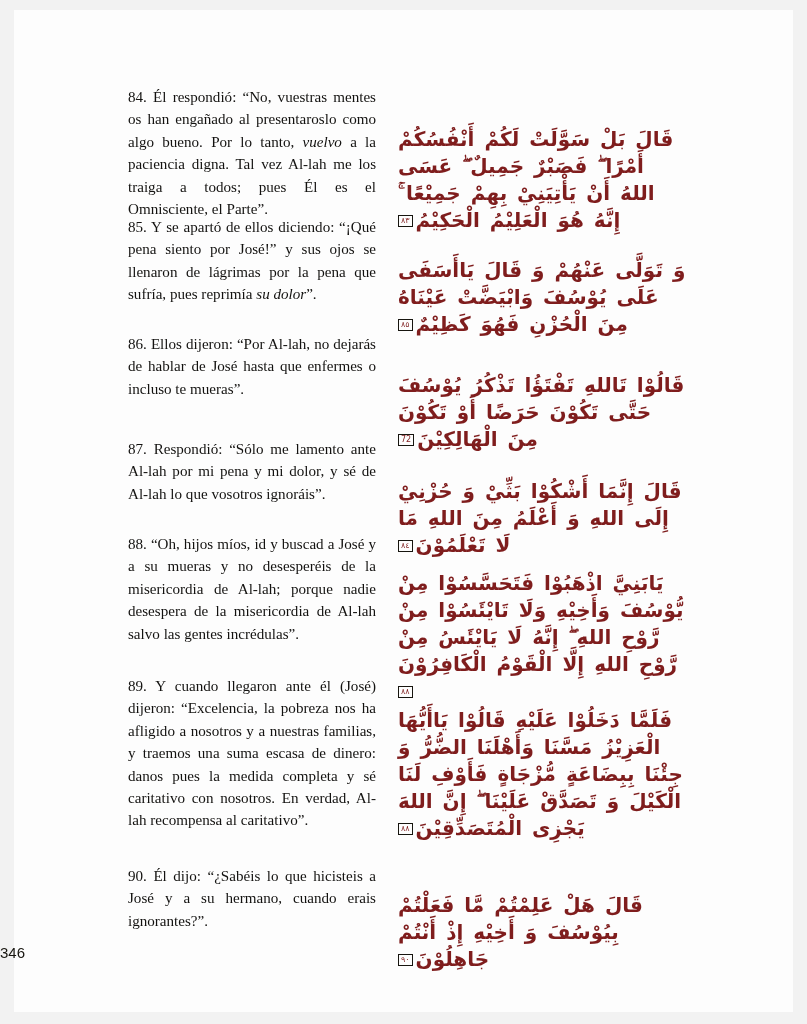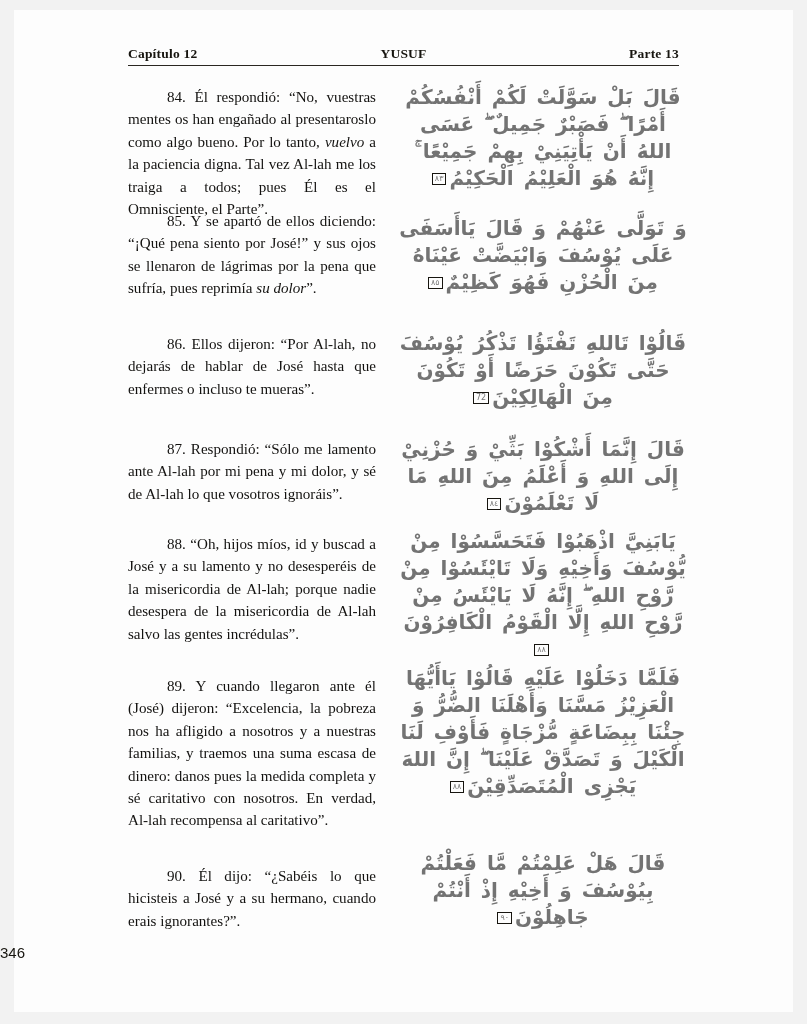--- a/index.html
+++ b/index.html
@@ -80,37 +80,38 @@
     left: 0;
     width: 248px;
     font-family: "Liberation Serif", serif;
     font-size: 15.1px;
     line-height: 22.4px;
     text-align: justify;
     text-justify: inter-word;
     color: #131210;
     hyphens: none;
   }
-  .verse .num { white-space: nowrap; margin-left: 39px; }
+  .verse .num { white-space: nowrap; }
   .verse i { font-style: italic; }
 
   
   .ayah {
     position: absolute;
     left: 0;
     width: 290px;
     font-family: "DejaVu Sans", sans-serif;
     font-size: 20px;
     line-height: 27px;
     direction: rtl;
-    text-align: center;
-    color: #737373;
+    text-align: left;
+    color: #7f1d1d;
     font-weight: bold;
     letter-spacing: 0.5px;
     word-spacing: 3px;
+    margin-top: 42px;
   }
   .ayah .endmark {
     display: inline-block;
     border: 1.2px solid #17150f;
     font-family: "DejaVu Sans", sans-serif;
     font-size: 8px;
     font-weight: normal;
     line-height: 10px;
     padding: 0px 2px;
     vertical-align: 4px;
@@ -144,34 +145,28 @@
 </head>
 <body>
 
 <div class="page">
 
   <div class="scan-edge-t"></div>
   <div class="scan-edge-b"></div>
   <div class="scan-edge-l"></div>
   <div class="scan-edge-r"></div>
 
-  <div class="header">
-    <div class="hdr-item hdr-left">Capítulo 12</div>
-    <div class="hdr-item hdr-center">YUSUF</div>
-    <div class="hdr-item hdr-right">Parte 13</div>
-    <div class="rule"></div>
-  </div>
 
   <div class="body-area">
     <div class="col-left" id="col-left">
         <div class="verse" style="top: 6px;"><span class="num">84.</span><span> Él respondió: “No, vuestras mentes os han engañado al presentaroslo como algo bueno. Por lo tanto, </span><i>vuelvo</i><span> a la paciencia digna. Tal vez Al-lah me los traiga a todos; pues Él es el Omnisciente, el Parte”.</span></div>
-        <div class="verse" style="top: 130px;"><span class="num">85.</span><span> Y se apartó de ellos diciendo: “¡Qué pena siento por José!” y sus ojos se llenaron de lágrimas por la pena que sufría, pues reprimía </span><i>su dolor</i><span>”.</span></div>
+        <div class="verse" style="top: 136px;"><span class="num">85.</span><span> Y se apartó de ellos diciendo: “¡Qué pena siento por José!” y sus ojos se llenaron de lágrimas por la pena que sufría, pues reprimía </span><i>su dolor</i><span>”.</span></div>
         <div class="verse" style="top: 253px;"><span class="num">86.</span><span> Ellos dijeron: “Por Al-lah, no dejarás de hablar de José hasta que enfermes o incluso te mueras”.</span></div>
         <div class="verse" style="top: 358px;"><span class="num">87.</span><span> Respondió: “Sólo me lamento ante Al-lah por mi pena y mi dolor, y sé de Al-lah lo que vosotros ignoráis”.</span></div>
-        <div class="verse" style="top: 453px;"><span class="num">88.</span><span> “Oh, hijos míos, id y buscad a José y a su lamento y no desesperéis de la misericordia de Al-lah; porque nadie desespera de la misericordia de Al-lah salvo las gentes incrédulas”.</span></div>
+        <div class="verse" style="top: 453px;"><span class="num">88.</span><span> “Oh, hijos míos, id y buscad a José y a su mueras y no desesperéis de la misericordia de Al-lah; porque nadie desespera de la misericordia de Al-lah salvo las gentes incrédulas”.</span></div>
         <div class="verse" style="top: 595px;"><span class="num">89.</span><span> Y cuando llegaron ante él (José) dijeron: “Excelencia, la pobreza nos ha afligido a nosotros y a nuestras familias, y traemos una suma escasa de dinero: danos pues la medida completa y sé caritativo con nosotros. En verdad, Al-lah recompensa al caritativo”.</span></div>
         <div class="verse" style="top: 785px;"><span class="num">90.</span><span> Él dijo: “¿Sabéis lo que hicisteis a José y a su hermano, cuando erais ignorantes?”.</span></div>
       </div>
     <div class="col-right" id="col-right">
         <div class="ayah" style="top: 4px;"><span>قَالَ بَلْ سَوَّلَتْ لَكُمْ أَنْفُسُكُمْ أَمْرًا ۖ فَصَبْرٌ جَمِيلٌ ۖ عَسَى اللهُ أَنْ يَأْتِيَنِيْ بِهِمْ جَمِيْعًا ۚ إِنَّهُ هُوَ الْعَلِيْمُ الْحَكِيْمُ</span><span class="endmark">٨٣</span></div>
         <div class="ayah" style="top: 135px;"><span>وَ تَوَلَّى عَنْهُمْ وَ قَالَ يَاأَسَفَى عَلَى يُوْسُفَ وَابْيَضَّتْ عَيْنَاهُ مِنَ الْحُزْنِ فَهُوَ كَظِيْمٌ</span><span class="endmark">٨٥</span></div>
         <div class="ayah" style="top: 250px;"><span>قَالُوْا تَاللهِ تَفْتَؤُا تَذْكُرُ يُوْسُفَ حَتَّى تَكُوْنَ حَرَضًا أَوْ تَكُوْنَ مِنَ الْهَالِكِيْنَ</span><span class="endmark">72</span></div>
         <div class="ayah" style="top: 356px;"><span>قَالَ إِنَّمَا أَشْكُوْا بَثِّيْ وَ حُزْنِيْ إِلَى اللهِ وَ أَعْلَمُ مِنَ اللهِ مَا لَا تَعْلَمُوْنَ</span><span class="endmark">٨٤</span></div>
         <div class="ayah" style="top: 448px;"><span>يَابَنِيَّ اذْهَبُوْا فَتَحَسَّسُوْا مِنْ يُّوْسُفَ وَأَخِيْهِ وَلَا تَايْئَسُوْا مِنْ رَّوْحِ اللهِ ۖ إِنَّهُ لَا يَايْئَسُ مِنْ رَّوْحِ اللهِ إِلَّا الْقَوْمُ الْكَافِرُوْنَ</span><span class="endmark">٨٨</span></div>
         <div class="ayah" style="top: 585px;"><span>فَلَمَّا دَخَلُوْا عَلَيْهِ قَالُوْا يَاأَيُّهَا الْعَزِيْزُ مَسَّنَا وَأَهْلَنَا الضُّرُّ وَ جِئْنَا بِبِضَاعَةٍ مُّزْجَاةٍ فَأَوْفِ لَنَا الْكَيْلَ وَ تَصَدَّقْ عَلَيْنَا ۖ إِنَّ اللهَ يَجْزِى الْمُتَصَدِّقِيْنَ</span><span class="endmark">٨٨</span></div>

